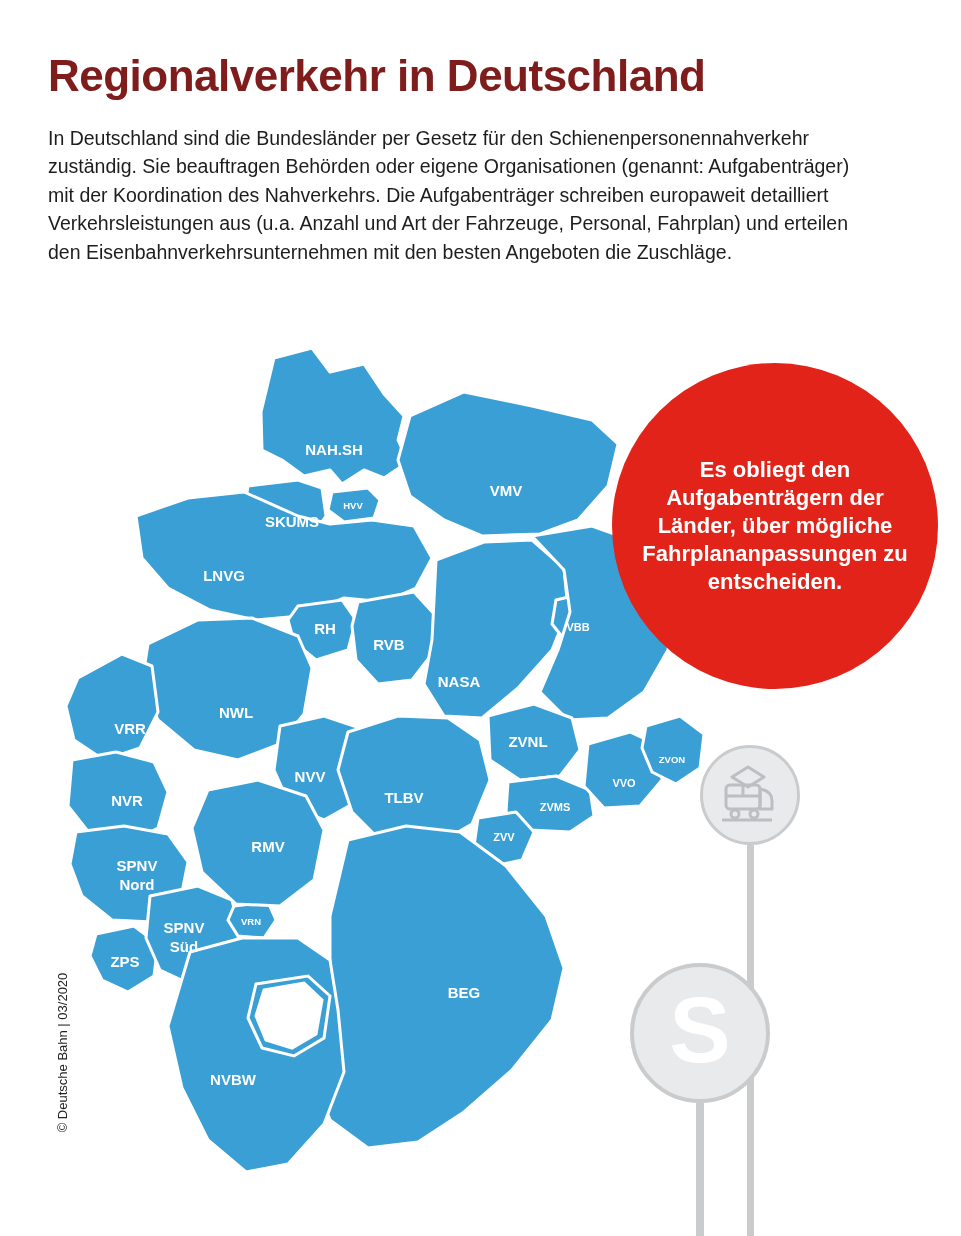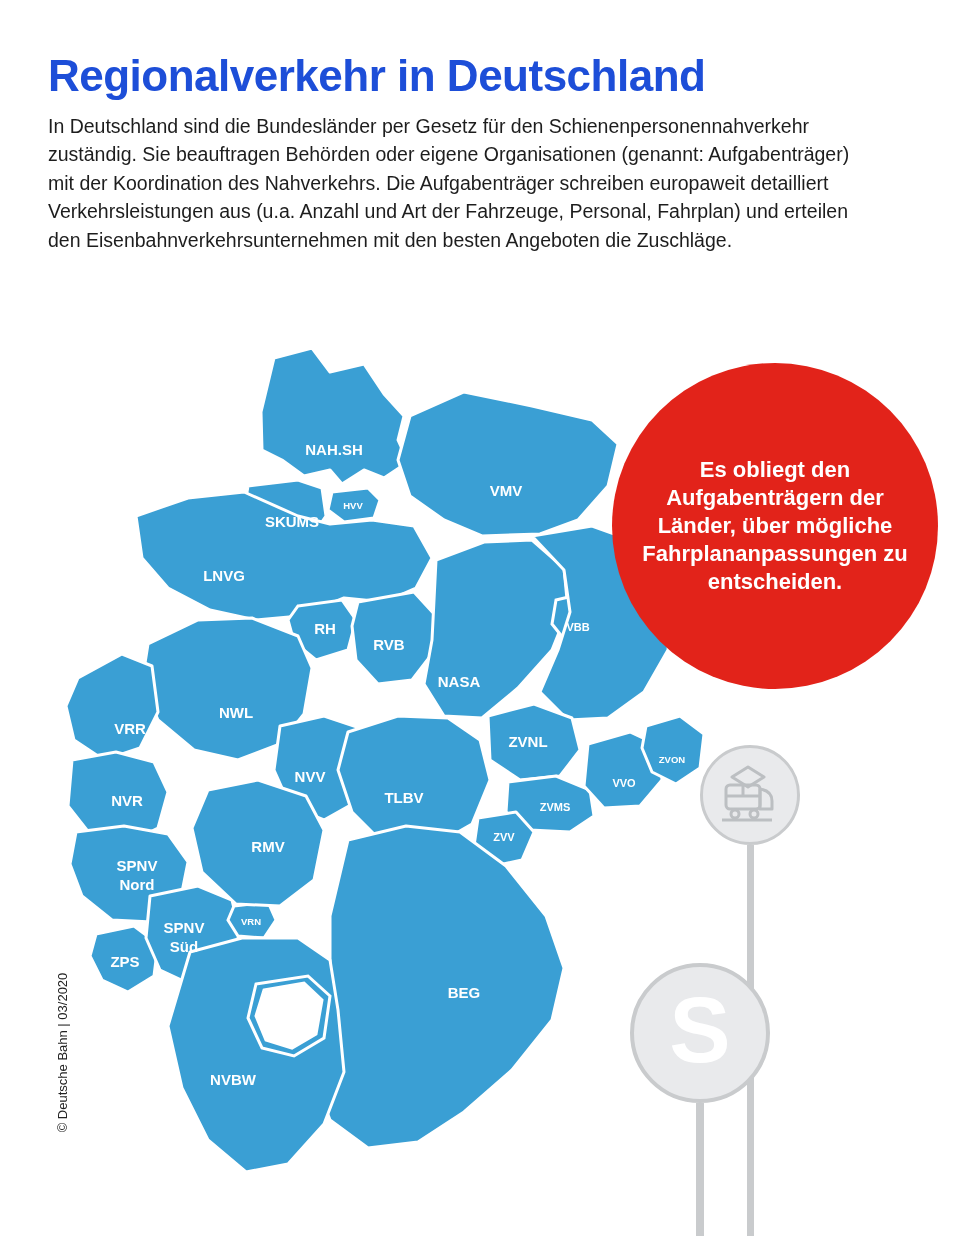--- a/index.html
+++ b/index.html
@@ -18,27 +18,27 @@
 
   
   .headline {
     position: absolute;
     left: 48px;
     top: 24px;
     width: 880px;
     font-size: 44px;
     font-weight: bold;
     letter-spacing: -0.5px;
-    color: #1d4ed8;
+    color: #7f1d1d;
     line-height: 1.05;
   }
   .intro {
     position: absolute;
     left: 48px;
-    top: 92px;
+    top: 104px;
     width: 830px;
     font-size: 19.5px;
     line-height: 1.47;
     color: #1d1d1d;
   }
 
   
   .copyright {
     position: absolute;
     left: -38px;

